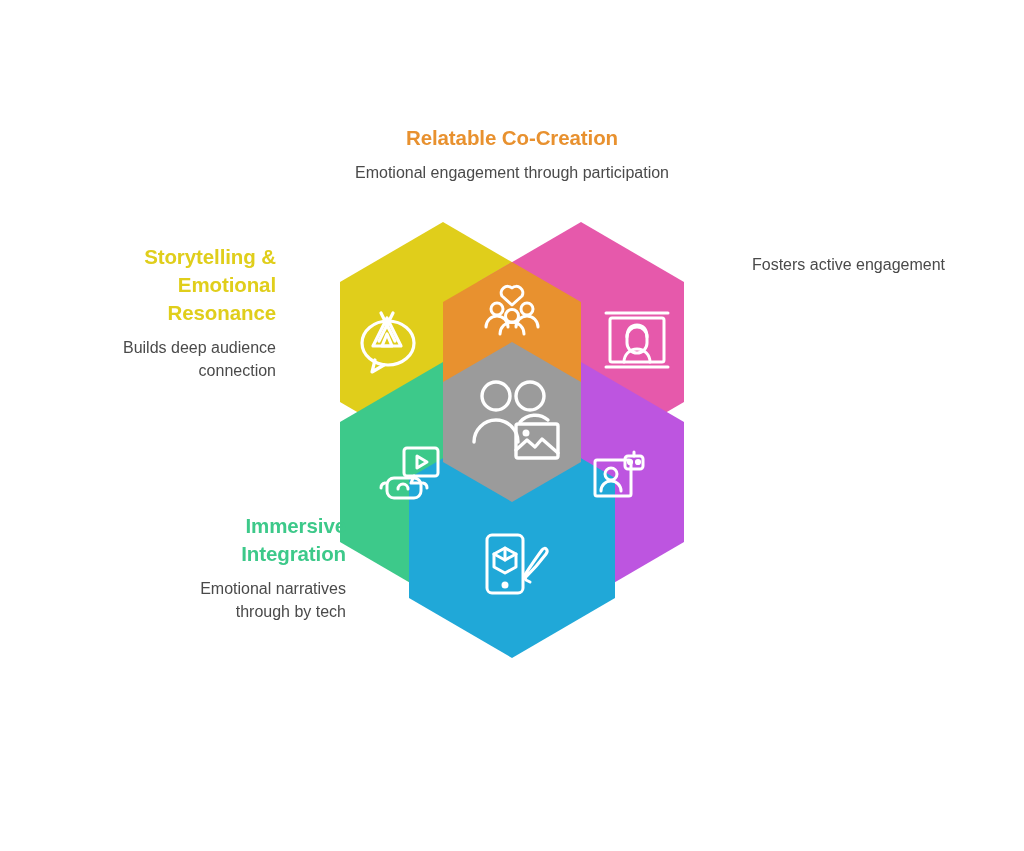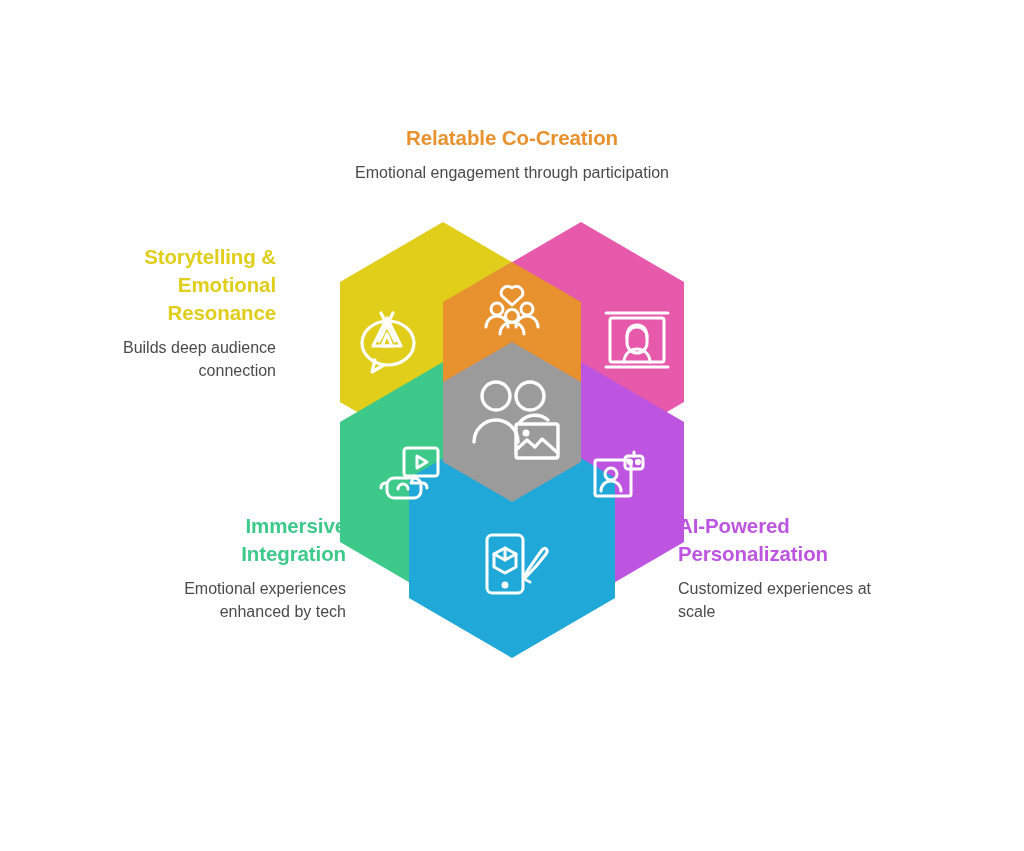--- a/index.html
+++ b/index.html
@@ -168,26 +168,23 @@
     <p class="label-title" style="color:#E0CE1B">Storytelling &amp; Emotional Resonance</p>
     <p class="label-desc">Builds deep audience connection</p>
   </div>
 
   <div class="label-block align-center" id="label-top">
     <p class="label-title" style="color:#E8912F">Relatable Co-Creation</p>
     <p class="label-desc">Emotional engagement through participation</p>
   </div>
 
   <div class="label-block align-left" id="label-top-right">
+    <p class="label-desc">Fosters active engagement</p>
   </div>
 
   <div class="label-block align-right" id="label-bot-left">
     <p class="label-title" style="color:#3DC98A">Immersive Integration</p>
-    <p class="label-desc">Emotional experiences enhanced by tech</p>
+    <p class="label-desc">Emotional narratives through by tech</p>
   </div>
 
-  <div class="label-block align-left" id="label-bot-right">
-    <p class="label-title" style="color:#BD55E0">AI-Powered Personalization</p>
-    <p class="label-desc">Customized experiences at scale</p>
-  </div>
 
 
 </div>
 
 </body></html>

